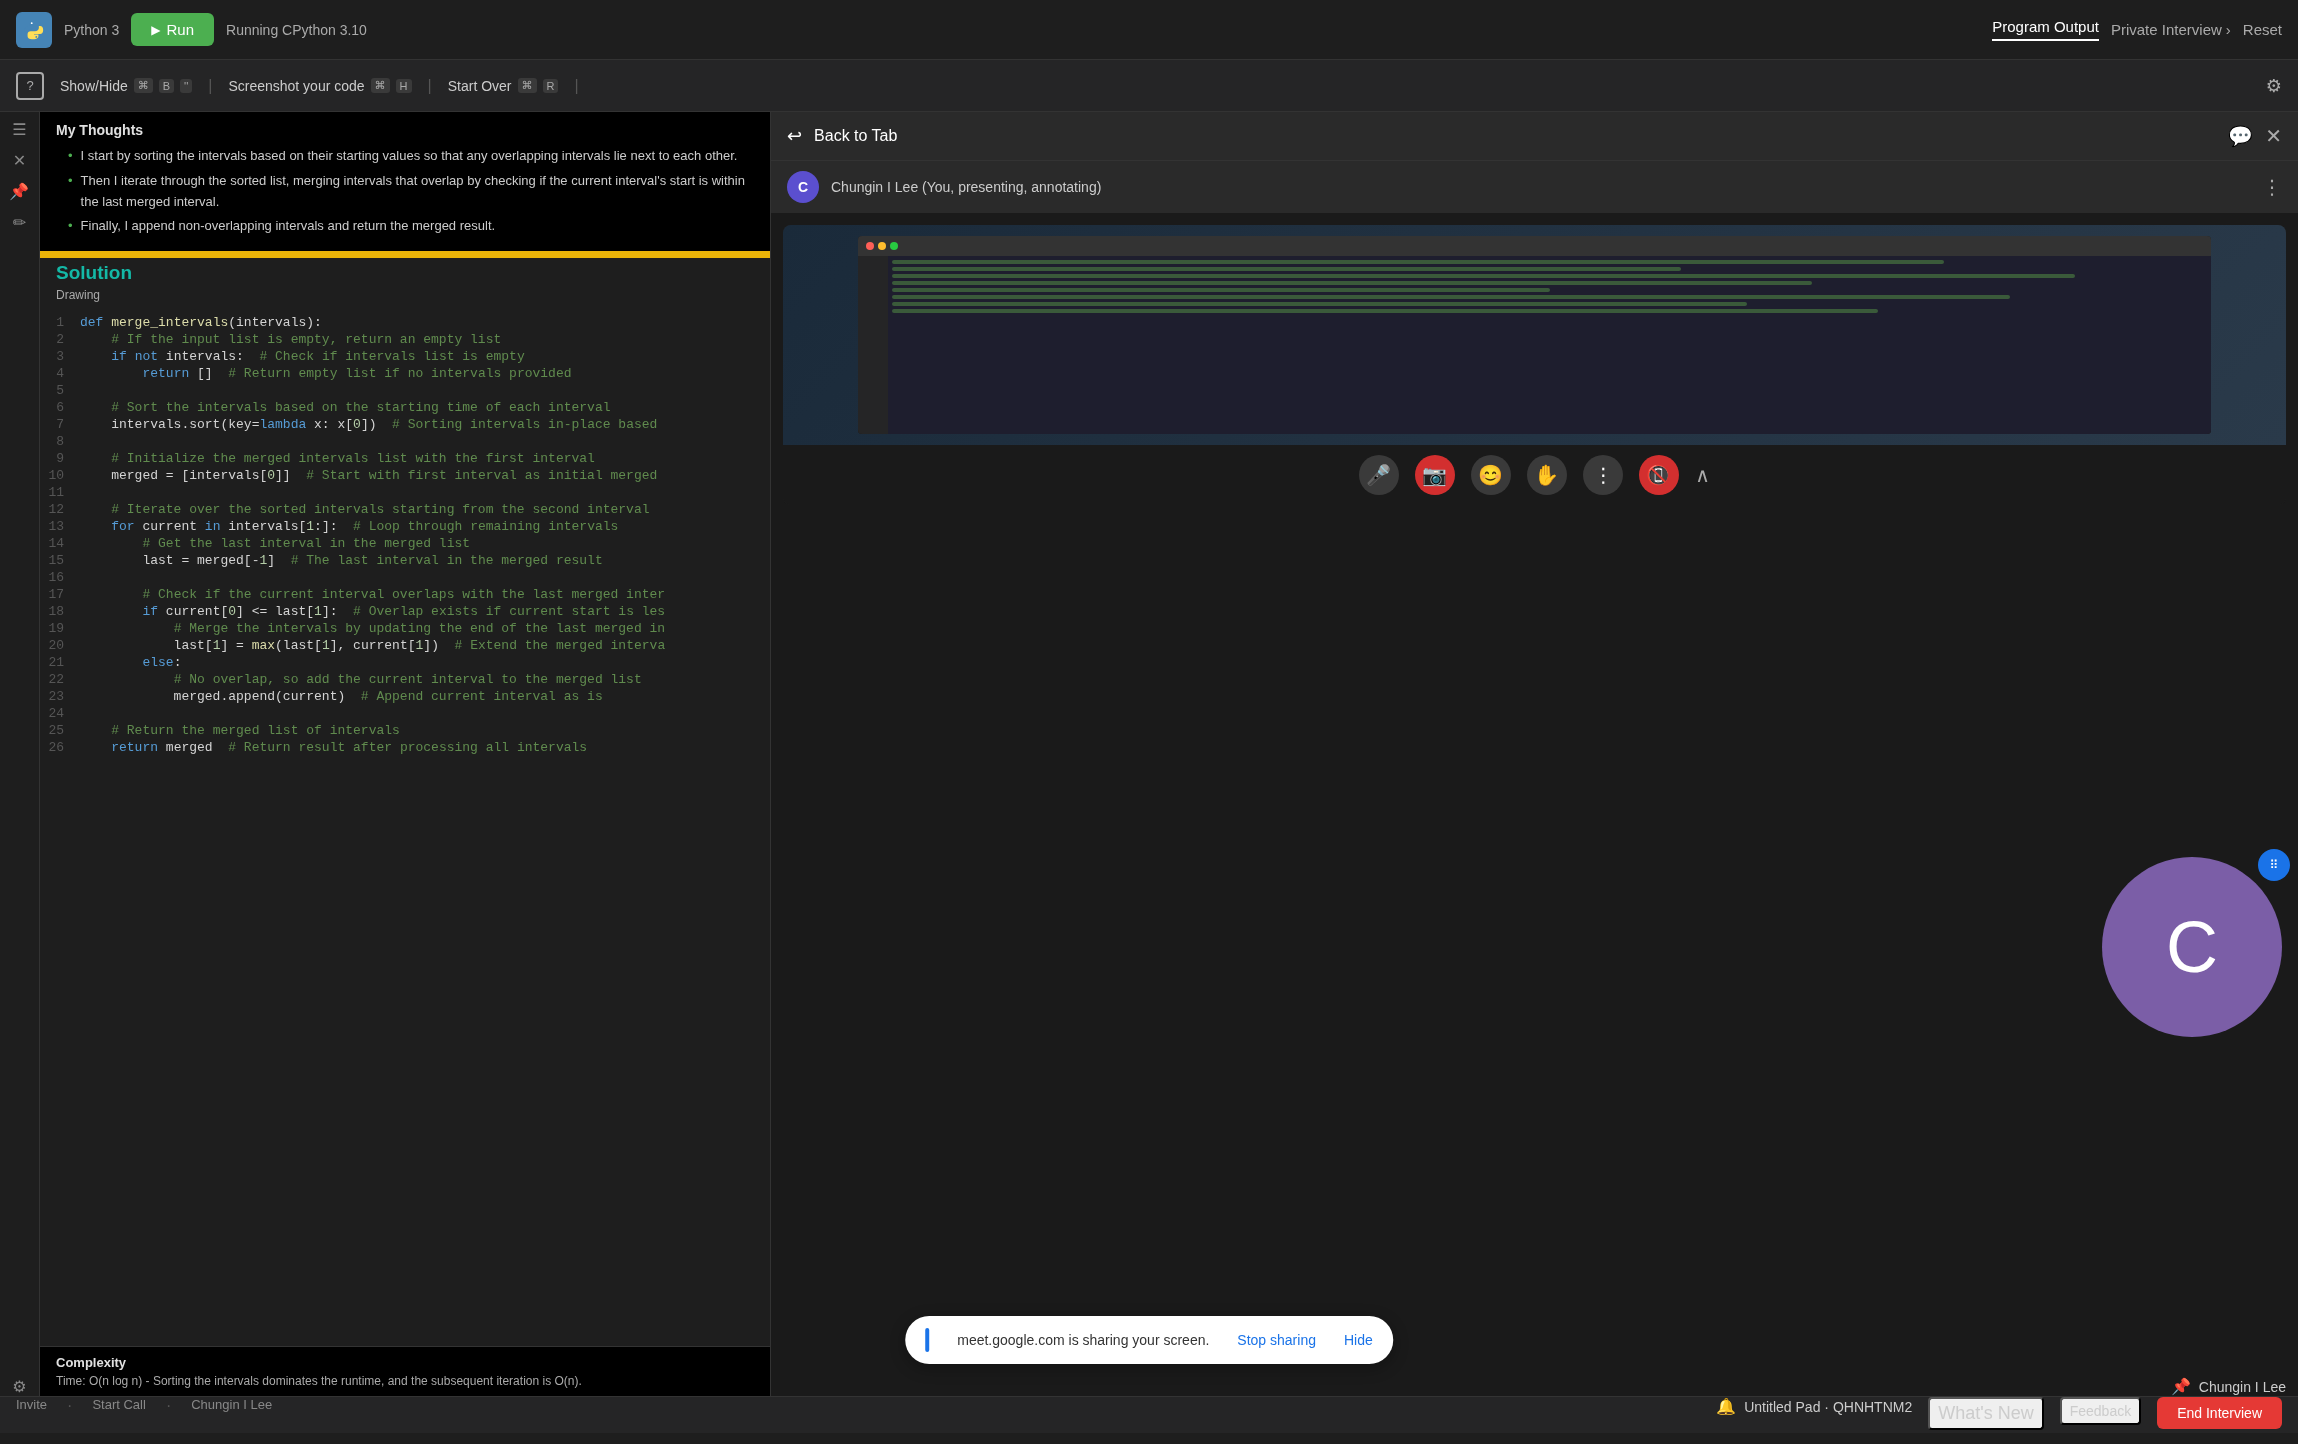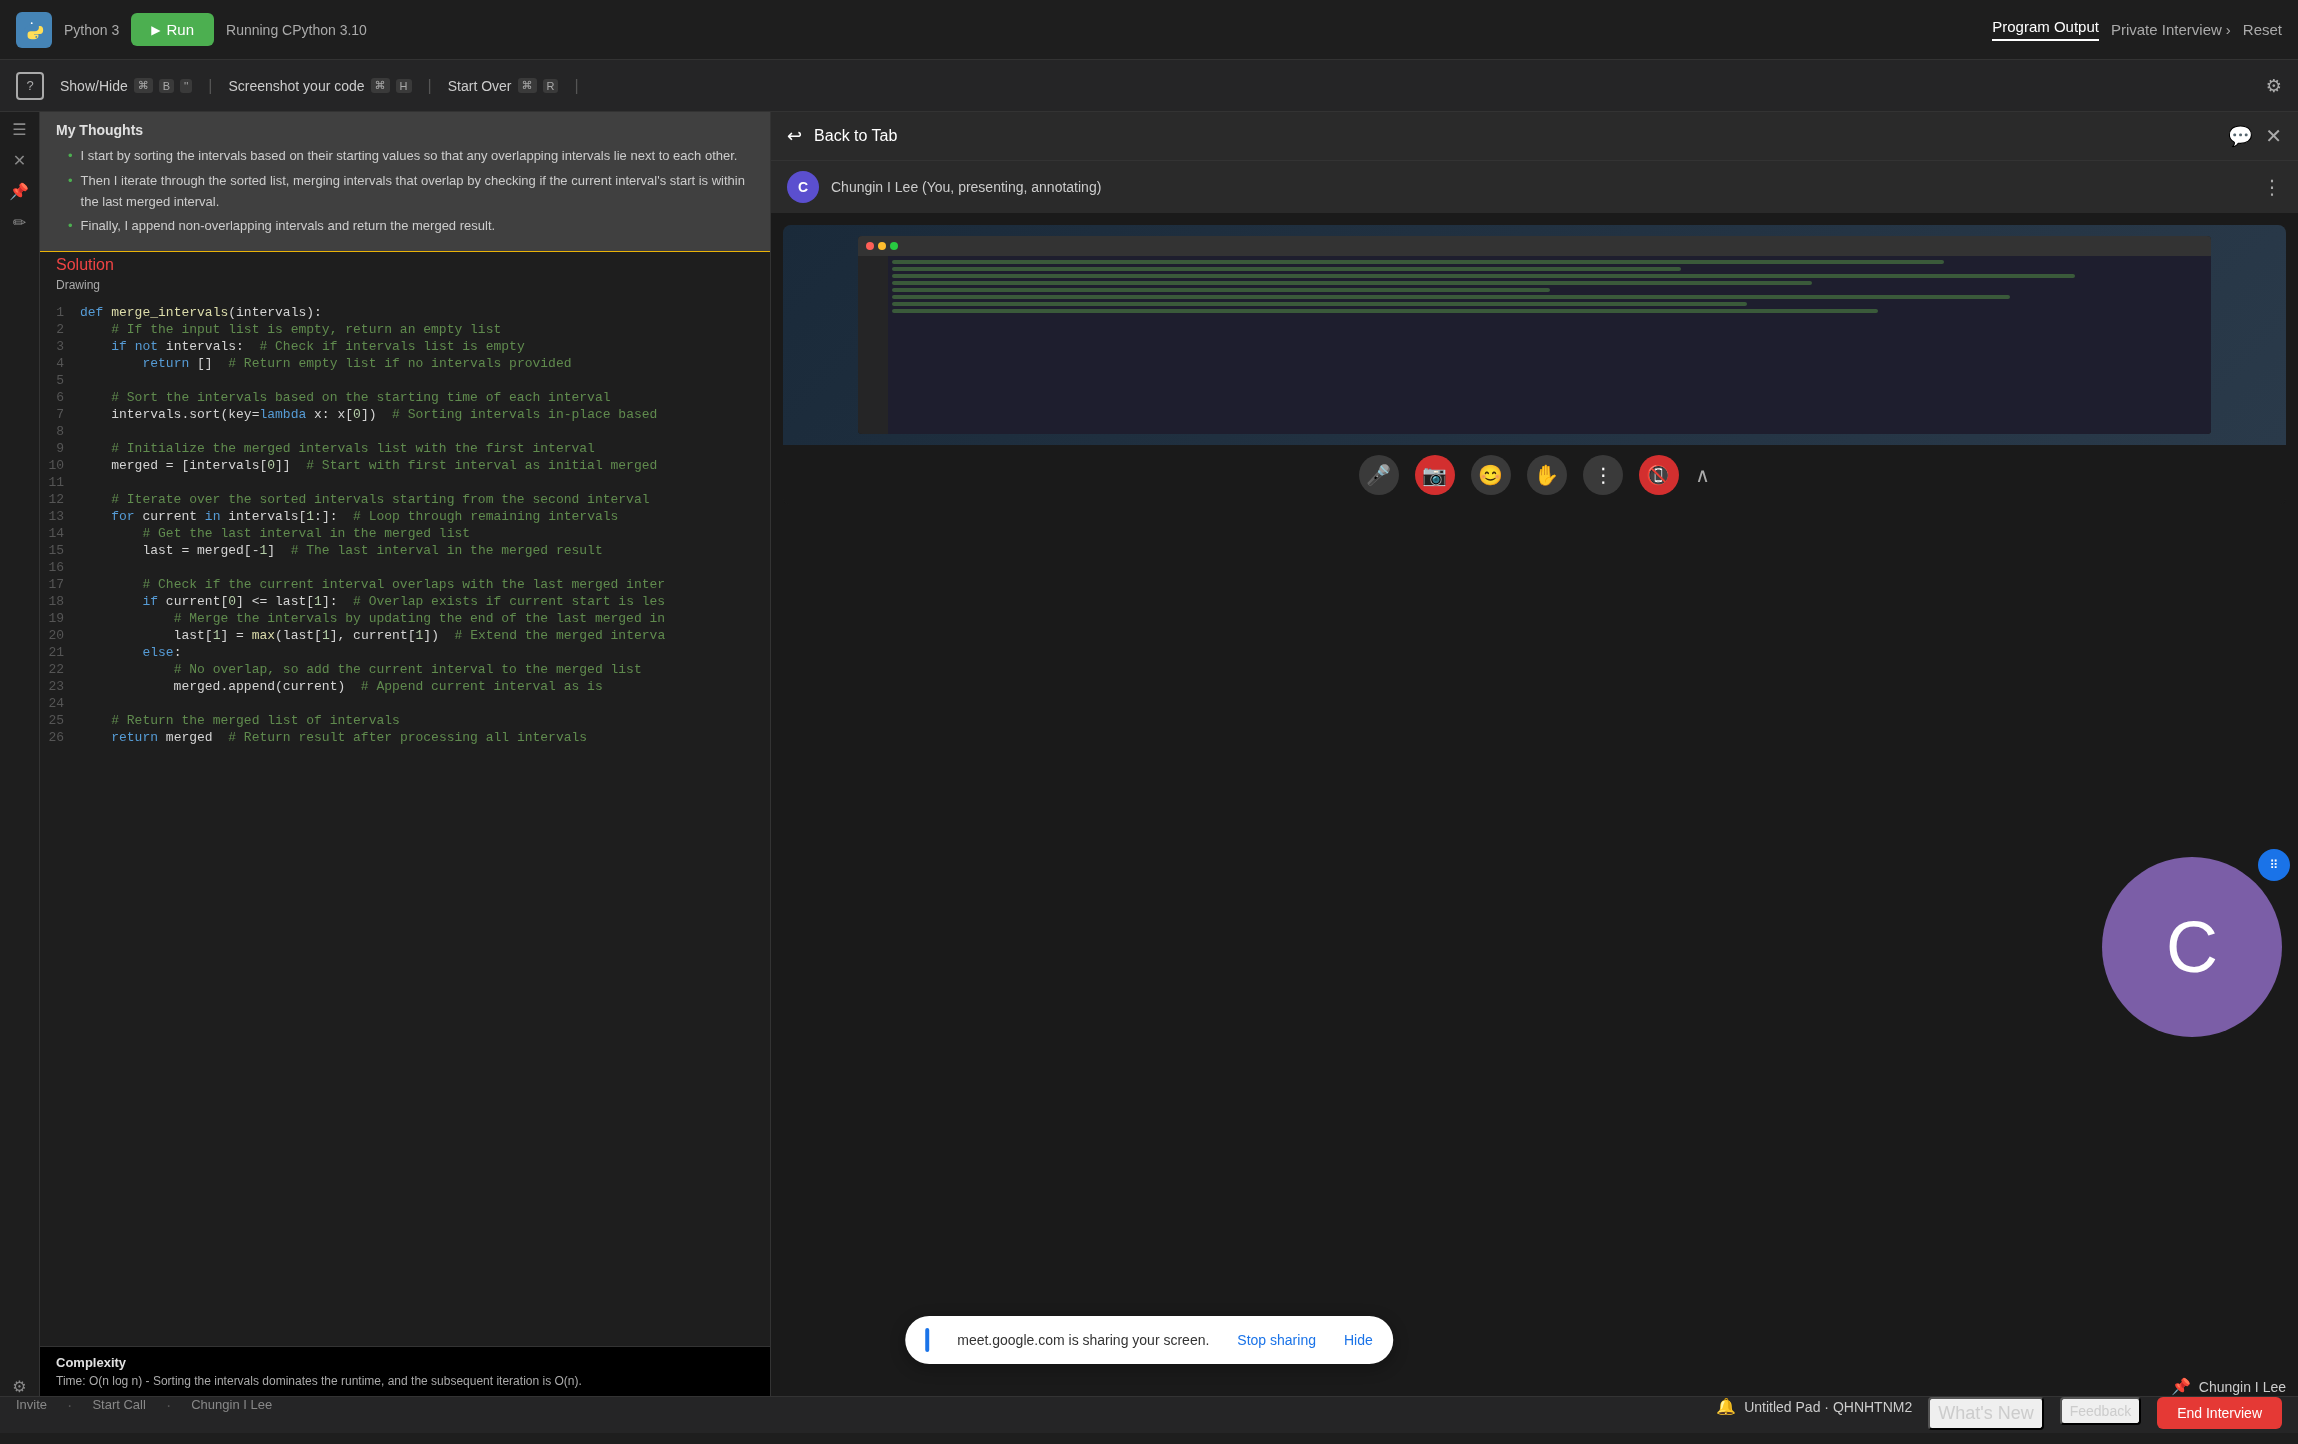--- a/index.html
+++ b/index.html
@@ -140,45 +140,45 @@
       padding: 8px 16px;
       line-height: 1.5;
     }
     .problem-text .line-num {
       color: #555;
       margin-right: 8px;
       font-size: 12px;
     }
 
     .thoughts-section {
-      background: #404040;
+      background: #000000;
       padding: 10px 16px;
-      border-bottom: 1px solid #eab308;
+      border-bottom: 7px solid #eab308;
     }
     .thoughts-title {
       color: #e0e0e0;
       font-size: 14px;
       font-weight: 600;
       margin-bottom: 8px;
     }
     .thought-item {
       color: #ccc;
       font-size: 13px;
       line-height: 1.6;
       padding-left: 12px;
       margin-bottom: 4px;
       display: flex;
       gap: 8px;
     }
     .bullet { color: #4caf50; }
 
     .solution-label {
-      color: #ef4444;
-      font-size: 16px;
-      font-weight: 400;
+      color: #14b8a6;
+      font-size: 19px;
+      font-weight: 700;
       padding: 8px 16px 4px;
     }
     .drawing-label {
       color: #aaa;
       font-size: 12px;
       padding: 0 16px 4px;
     }
 
     
     .code-editor {

